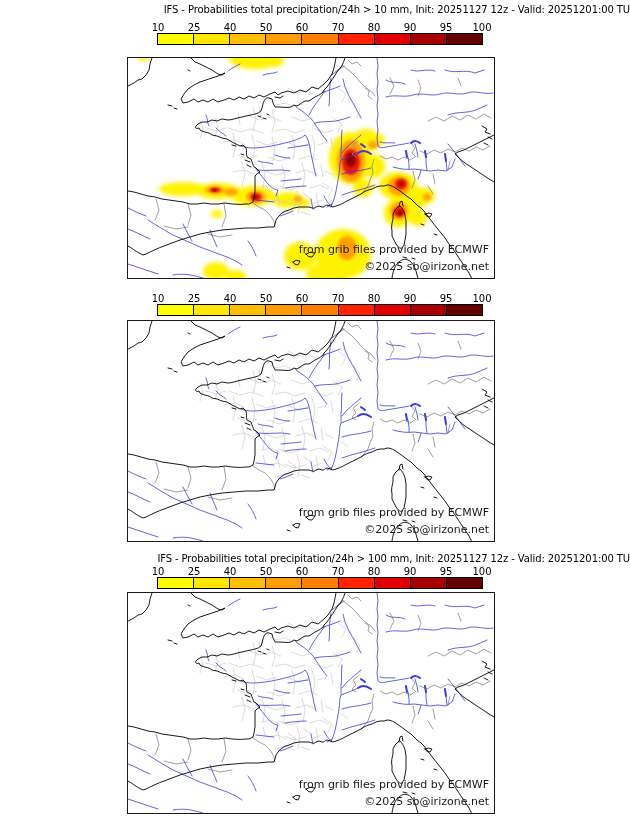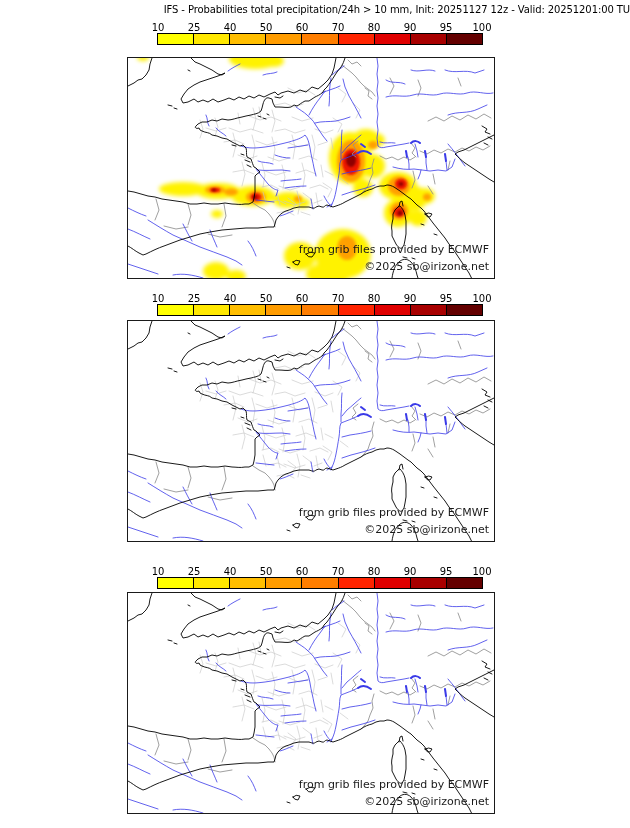--- a/index.html
+++ b/index.html
@@ -337,20 +337,21 @@
     <div class="mapbox">
       <svg width="366" height="220" viewBox="0 0 366 220">
         <use href="#basemap"></use>
       </svg>
       <div class="credit1">from grib files provided by ECMWF</div>
       <div class="credit2">©2025 sb@irizone.net</div>
     </div>
   </section>
 
   <section class="panel p3">
+    <div class="ptitle">IFS - Probabilities total precipitation/24h &gt; 100 mm, Init: 20251127 12z - Valid: 20251201:00 TU</div>
     <div class="cbar">
       <div class="cbar-ticks">
           <span class="tick" style="left: 0px;">10</span>
           <span class="tick" style="left: 36px;">25</span>
           <span class="tick" style="left: 72px;">40</span>
           <span class="tick" style="left: 108px;">50</span>
           <span class="tick" style="left: 144px;">60</span>
           <span class="tick" style="left: 180px;">70</span>
           <span class="tick" style="left: 216px;">80</span>
           <span class="tick" style="left: 252px;">90</span>

